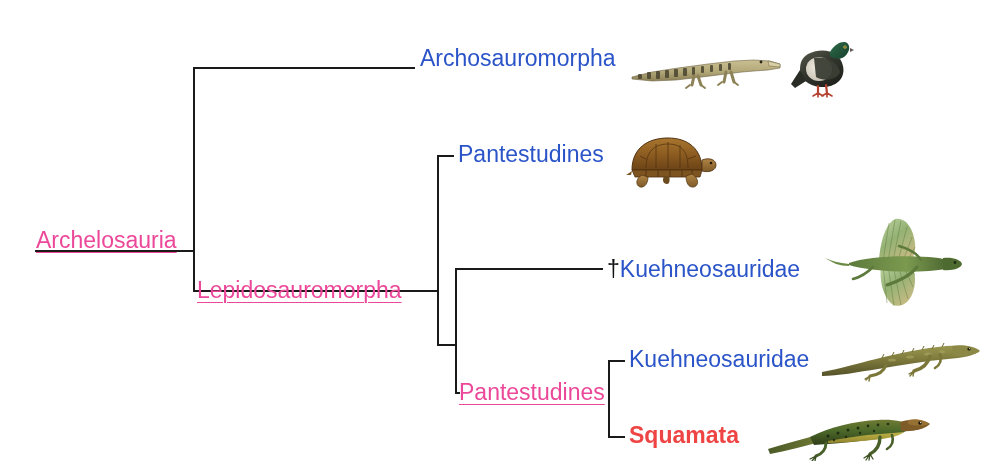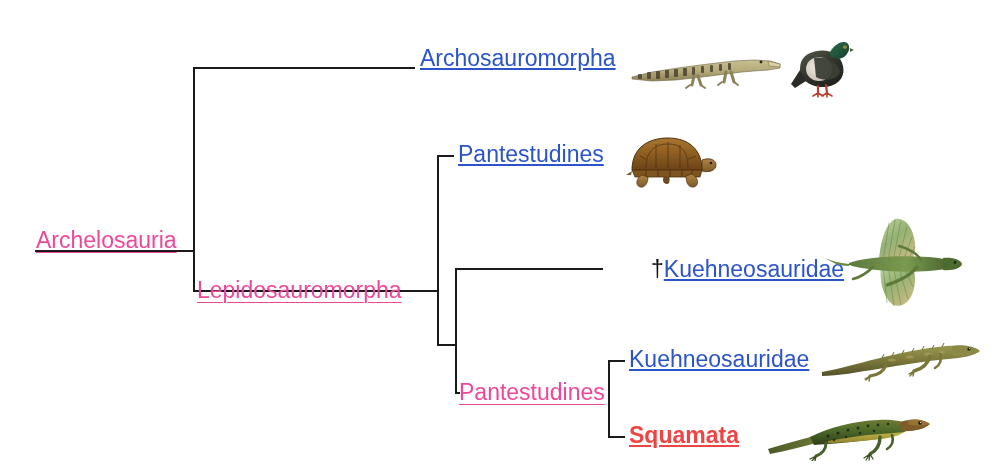--- a/index.html
+++ b/index.html
@@ -25,21 +25,20 @@
 
   
   .taxon {
     position: absolute;
     font-size: 23px;
     line-height: 1;
     white-space: nowrap;
   }
   .taxon-tip {
     color: #2a54c8;
-    text-decoration: underline;
   }
   .taxon-tip.bold {
     font-weight: bold;
     color: #ef4444;
   }
   .taxon-node {
     color: #ec4899;
     text-decoration: underline;
     text-decoration-thickness: 1px;
     text-underline-offset: 4px;
@@ -97,21 +96,21 @@
   <div class="taxon taxon-node" style="left:459px; top:381px;">Pantestudines</div>
 
   <div class="node-stack" style="left:420px; top:47px;">
     <span class="taxon taxon-tip" style="position:static;">Archosauromorpha</span>
   </div>
 
   <div class="node-stack" style="left:458px; top:143px;">
     <span class="taxon taxon-tip" style="position:static;margin-top:23px;">Pantestudines</span>
   </div>
 
-  <div class="node-stack" style="left:607px; top:256px;margin-left:44px;">
+  <div class="node-stack" style="left:607px; top:256px;">
     <span class="dagger">†</span><span class="taxon taxon-tip" style="position:static;">Kuehneosauridae</span>
   </div>
 
   <div class="node-stack" style="left:629px; top:348px;">
     <span class="taxon taxon-tip" style="position:static;">Kuehneosauridae</span>
   </div>
 
   <div class="node-stack" style="left:629px; top:424px;">
     <span class="taxon taxon-tip bold" style="position:static;">Squamata</span>
   </div>

